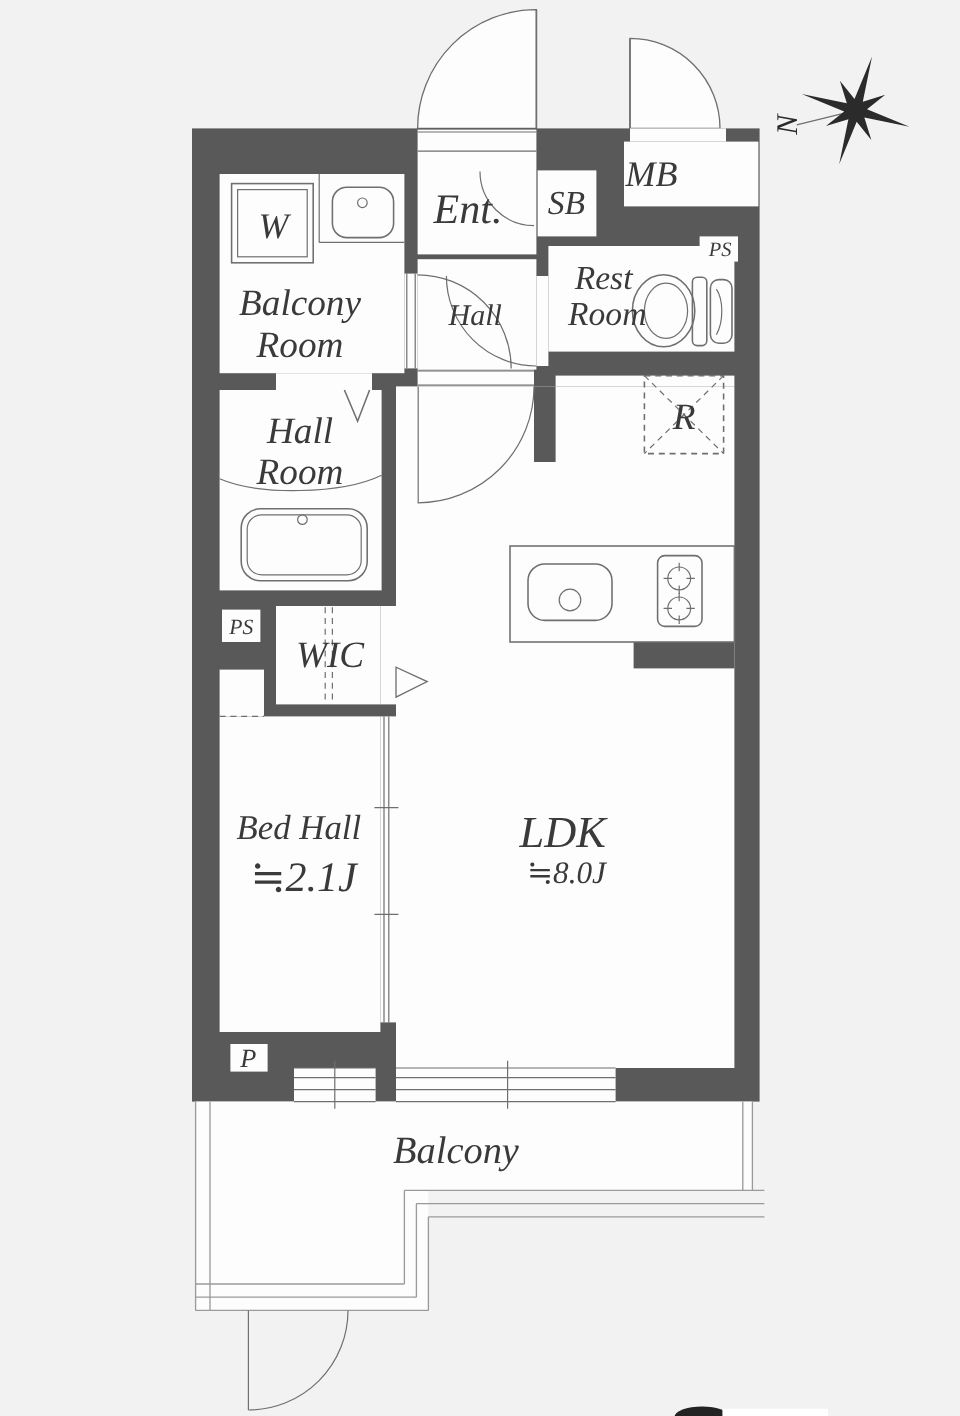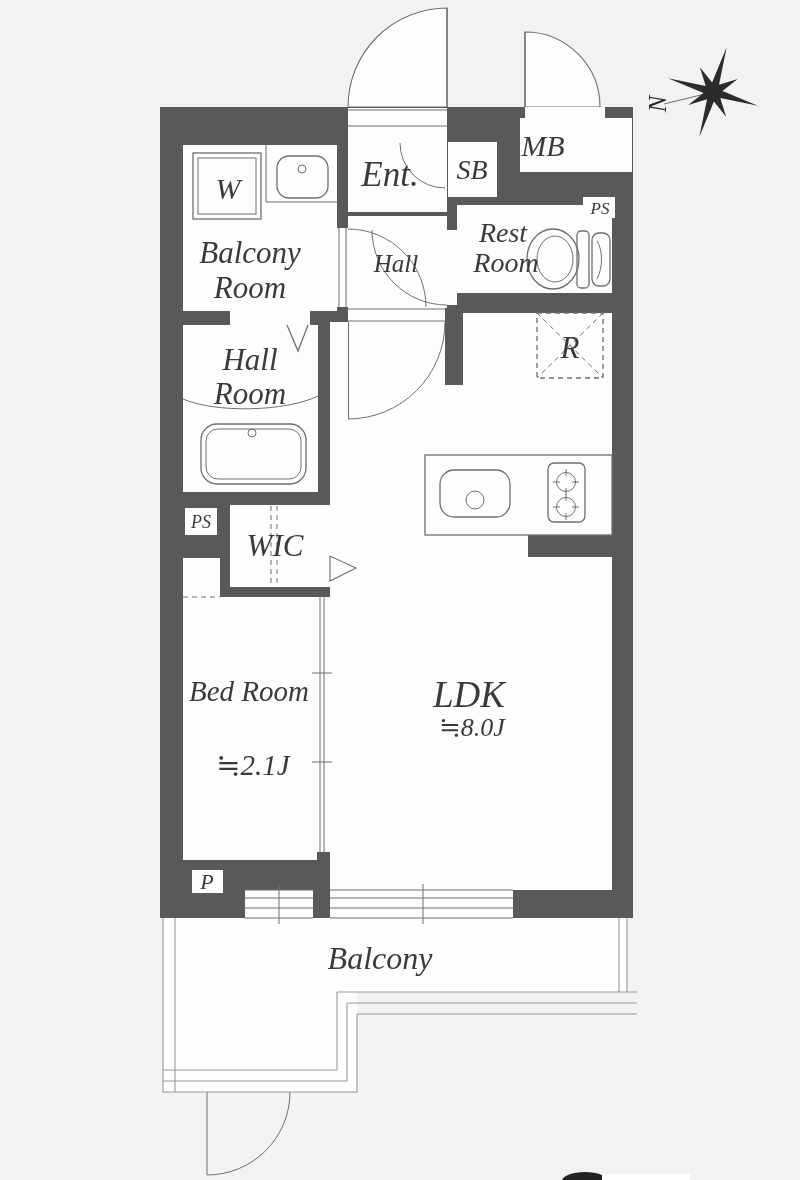--- a/index.html
+++ b/index.html
@@ -192,20 +192,20 @@
 <div class="lbl" style="left:543px;top:146px;font-size:30px">MB</div>
 <div class="lbl" style="left:396px;top:263px;font-size:25px">Hall</div>
 <div class="lbl" style="left:503px;top:233px;font-size:28px">Rest</div>
 <div class="lbl" style="left:506px;top:263px;font-size:28px">Room</div>
 <div class="lbl" style="left:600px;top:208px;font-size:17px">PS</div>
 <div class="lbl" style="left:250px;top:359px;font-size:31px">Hall</div>
 <div class="lbl" style="left:250px;top:393px;font-size:31px">Room</div>
 <div class="lbl" style="left:201px;top:522px;font-size:18px">PS</div>
 <div class="lbl" style="left:275px;top:545px;font-size:31px">WIC</div>
 <div class="lbl" style="left:570px;top:347px;font-size:31px">R</div>
-<div class="lbl" style="left:249px;top:691px;font-size:29px">Bed Room</div>
-<div class="lbl" style="left:253px;top:765px;font-size:29px">≒2.1J</div>
+<div class="lbl" style="left:249px;top:691px;font-size:29px">Bed Hall</div>
+<div class="lbl" style="left:253px;top:731px;font-size:35px">≒2.1J</div>
 <div class="lbl" style="left:469px;top:694px;font-size:37px">LDK</div>
 <div class="lbl" style="left:472px;top:728px;font-size:26px">≒8.0J</div>
 <div class="lbl" style="left:207px;top:882px;font-size:22px">P</div>
 <div class="lbl" style="left:380px;top:958px;font-size:32px">Balcony</div>
 <div class="lbl rot" style="left:657px;top:104px;font-size:25px;color:#2b2b2b">N</div>
 </div>
 
 </body></html>

